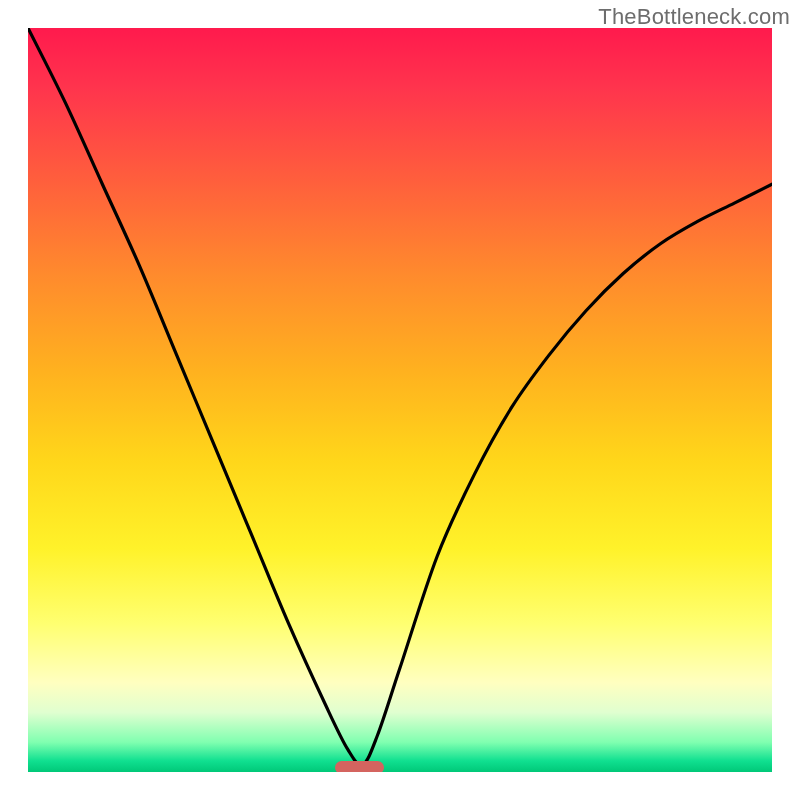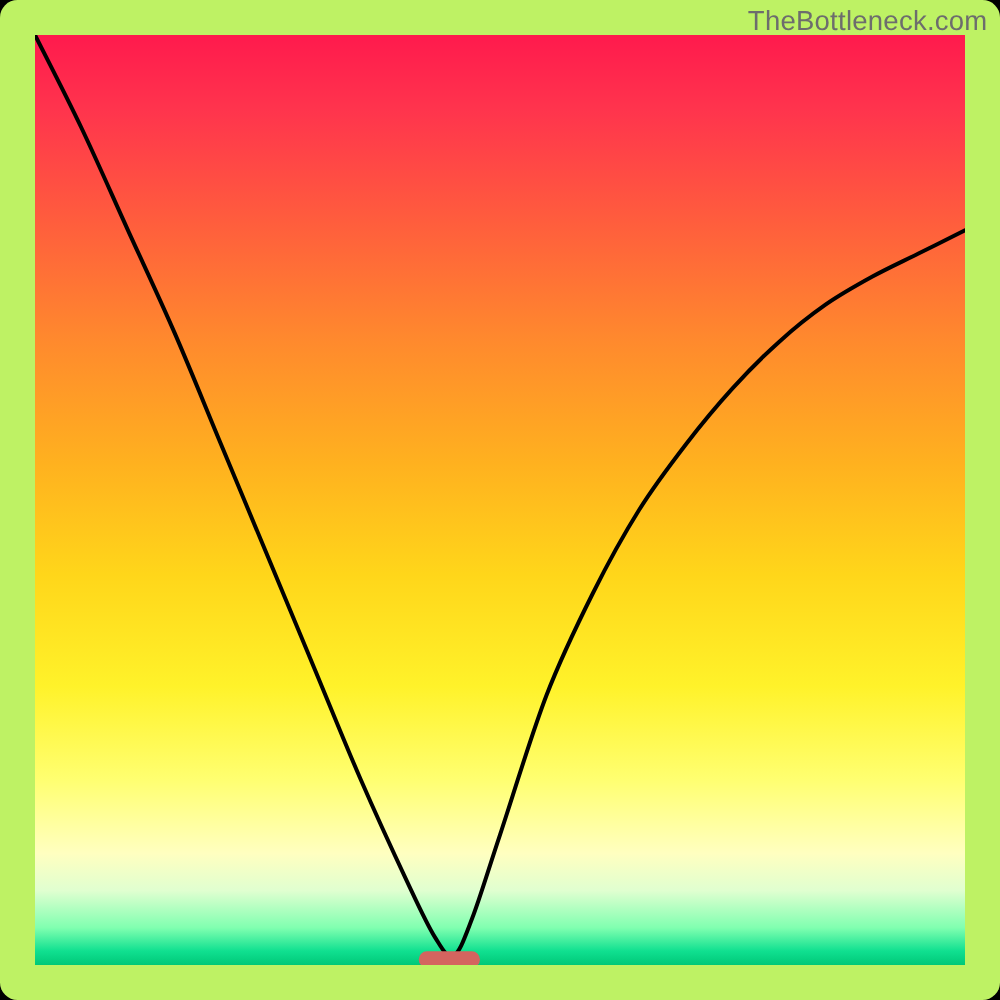--- a/index.html
+++ b/index.html
@@ -10,22 +10,21 @@
     background: #000;
     overflow: hidden;
     font-family: Arial, Helvetica, sans-serif;
   }
   .frame {
     position: absolute;
     top: 0;
     left: 0;
     width: 800px;
     height: 800px;
-    background: #bef264;
-    border-radius: 14px;
+    background: #ffffff;
   }
   .plot {
     position: absolute;
     top: 28px;
     left: 28px;
     width: 744px;
     height: 744px;
     overflow: hidden;
   }
   .gradient {

